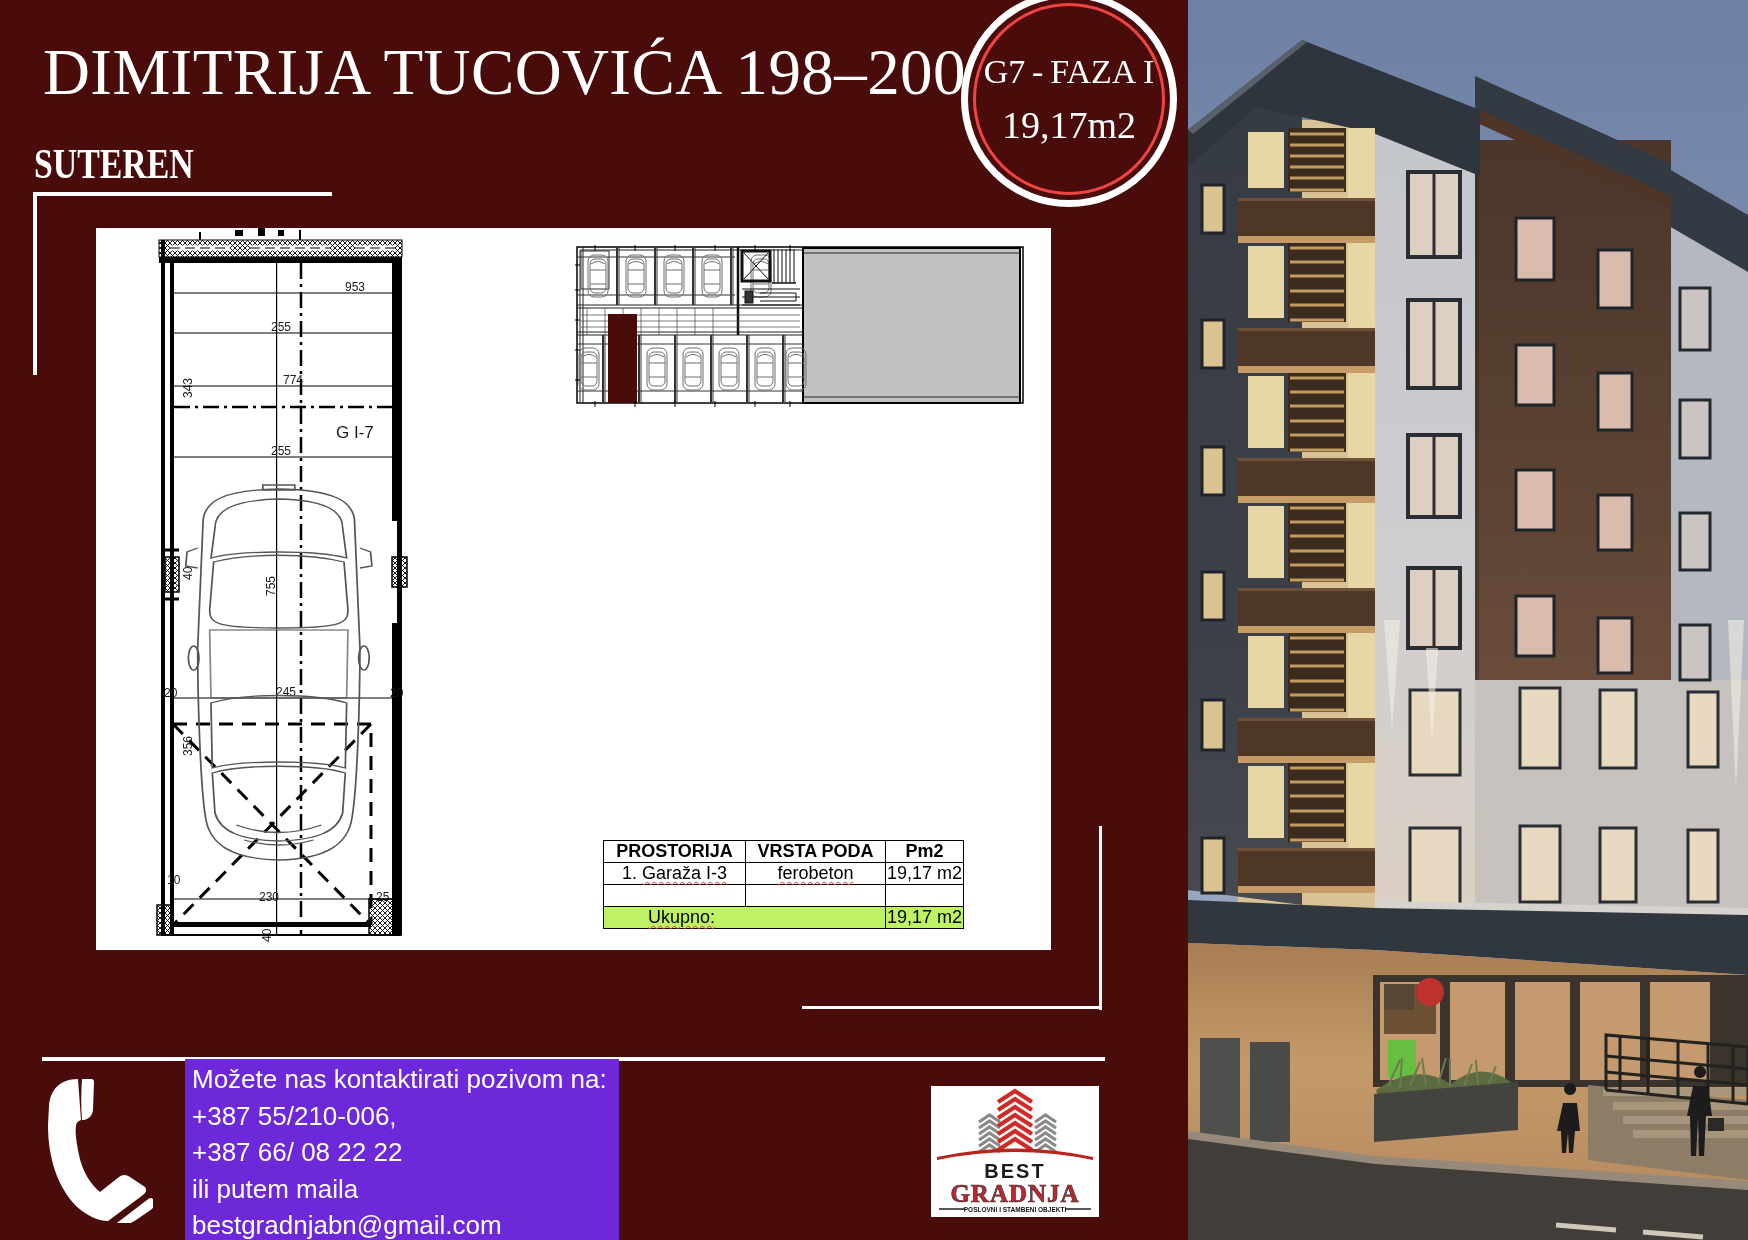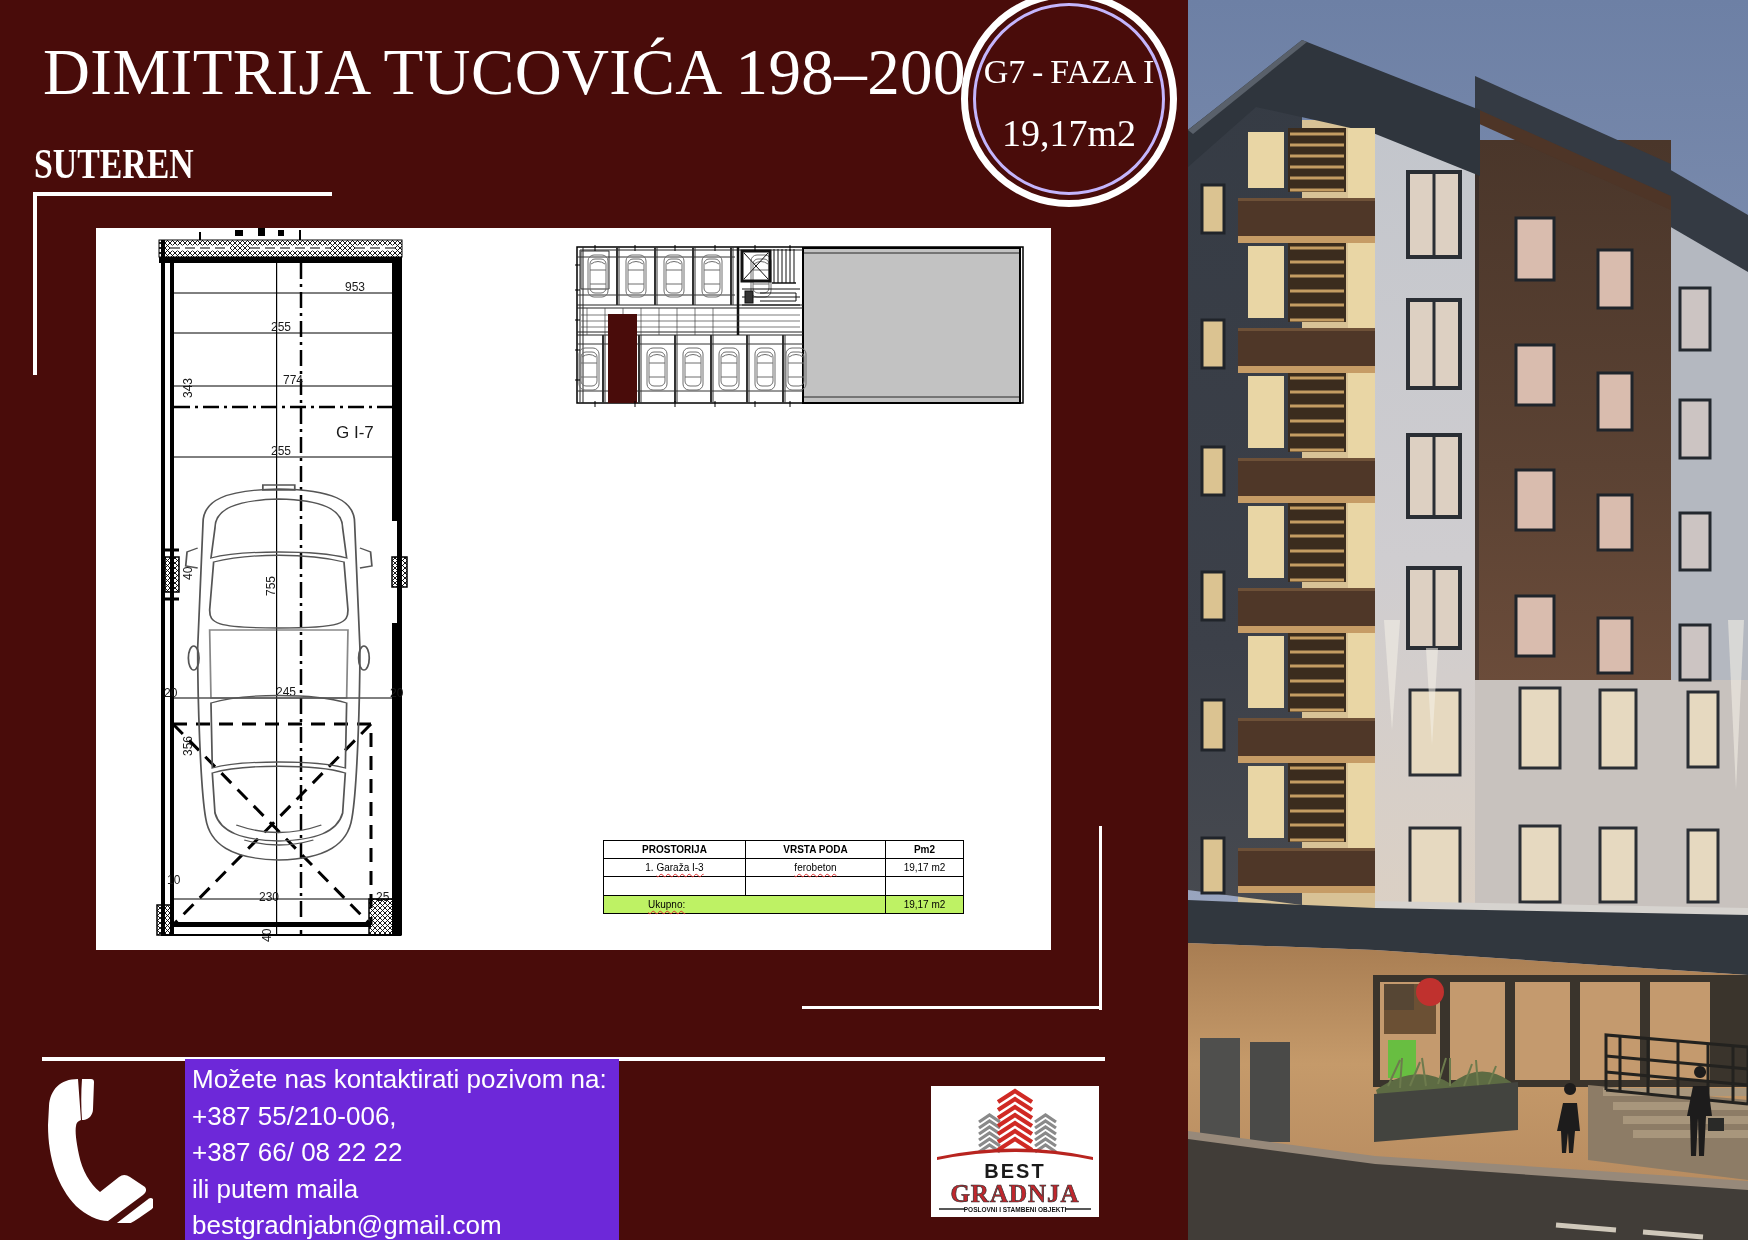--- a/index.html
+++ b/index.html
@@ -1,33 +1,33 @@
 <!DOCTYPE html>
 <html><head>
 <meta charset="utf-8">
 <style>
   html,body{margin:0;padding:0;background:#490c0a;}
   body{width:1748px;height:1240px;overflow:hidden;background:#490c0a;font-family:"Liberation Sans",sans-serif;position:relative;}
   .abs{position:absolute;}
   #title{left:11px;top:35px;font-family:"Liberation Serif",serif;color:#fff;font-size:65px;letter-spacing:0.4px;white-space:nowrap;margin-left:32px;}
   #badge{left:961px;top:-9px;width:202px;height:202px;border:7px solid #fff;border-radius:50%;}
-  #badge .inner{position:absolute;left:5px;top:5px;width:186px;height:186px;border:3px solid #c4b5fd;border-radius:50%;text-align:center;font-family:"Liberation Serif",serif;color:#fff;}
+  #badge .inner{position:absolute;left:5px;top:5px;width:186px;height:186px;border:3px solid #ef4444;border-radius:50%;text-align:center;font-family:"Liberation Serif",serif;color:#fff;}
   #badge .l1{margin-top:47px;font-size:34px;white-space:nowrap;}
-  #badge .l2{margin-top:20px;font-size:38px;white-space:nowrap;}
+  #badge .l2{margin-top:12px;font-size:38px;white-space:nowrap;}
   #suteren{left:34px;top:140px;font-family:"Liberation Serif",serif;color:#fff;font-size:42px;font-weight:bold;transform:scaleX(0.805);transform-origin:left top;}
   .wline{background:#fff;}
   #tl-h{left:33px;top:192px;width:299px;height:4px;}
   #tl-v{left:33px;top:192px;width:4px;height:183px;}
   #panel{left:96px;top:228px;width:955px;height:722px;background:#ffffff;}
   #br-v{left:1099px;top:826px;width:3px;height:184px;}
   #br-h{left:802px;top:1006px;width:300px;height:3px;}
   #sep{left:42px;top:1057px;width:1063px;height:4px;}
   #contactbox{left:185px;top:1059px;width:434px;height:181px;background:#6d28d9;color:#fff;font-size:26px;line-height:36.6px;padding:2px 0 0 7px;box-sizing:border-box;}
   #photo{left:1188px;top:0;width:560px;height:1240px;background:#8794ad;}
-  table{border-collapse:collapse;font-size:10px;color:#000;padding-left:7px;}
+  table{border-collapse:collapse;font-size:18px;color:#000;padding-left:7px;}
   td{border:1.6px solid #000;text-align:center;padding:0;height:17.2px;}
   #tbl{left:603px;top:840px;}
   .gray{background:#bef264;}
   .sq{text-decoration:underline wavy #e03030 1px;text-underline-offset:2px;}
 </style>
 </head>
 <body>
 <div class="abs" id="photo">
 <svg width="560" height="1240" viewBox="0 0 560 1240" xmlns="http://www.w3.org/2000/svg">
 <defs>

